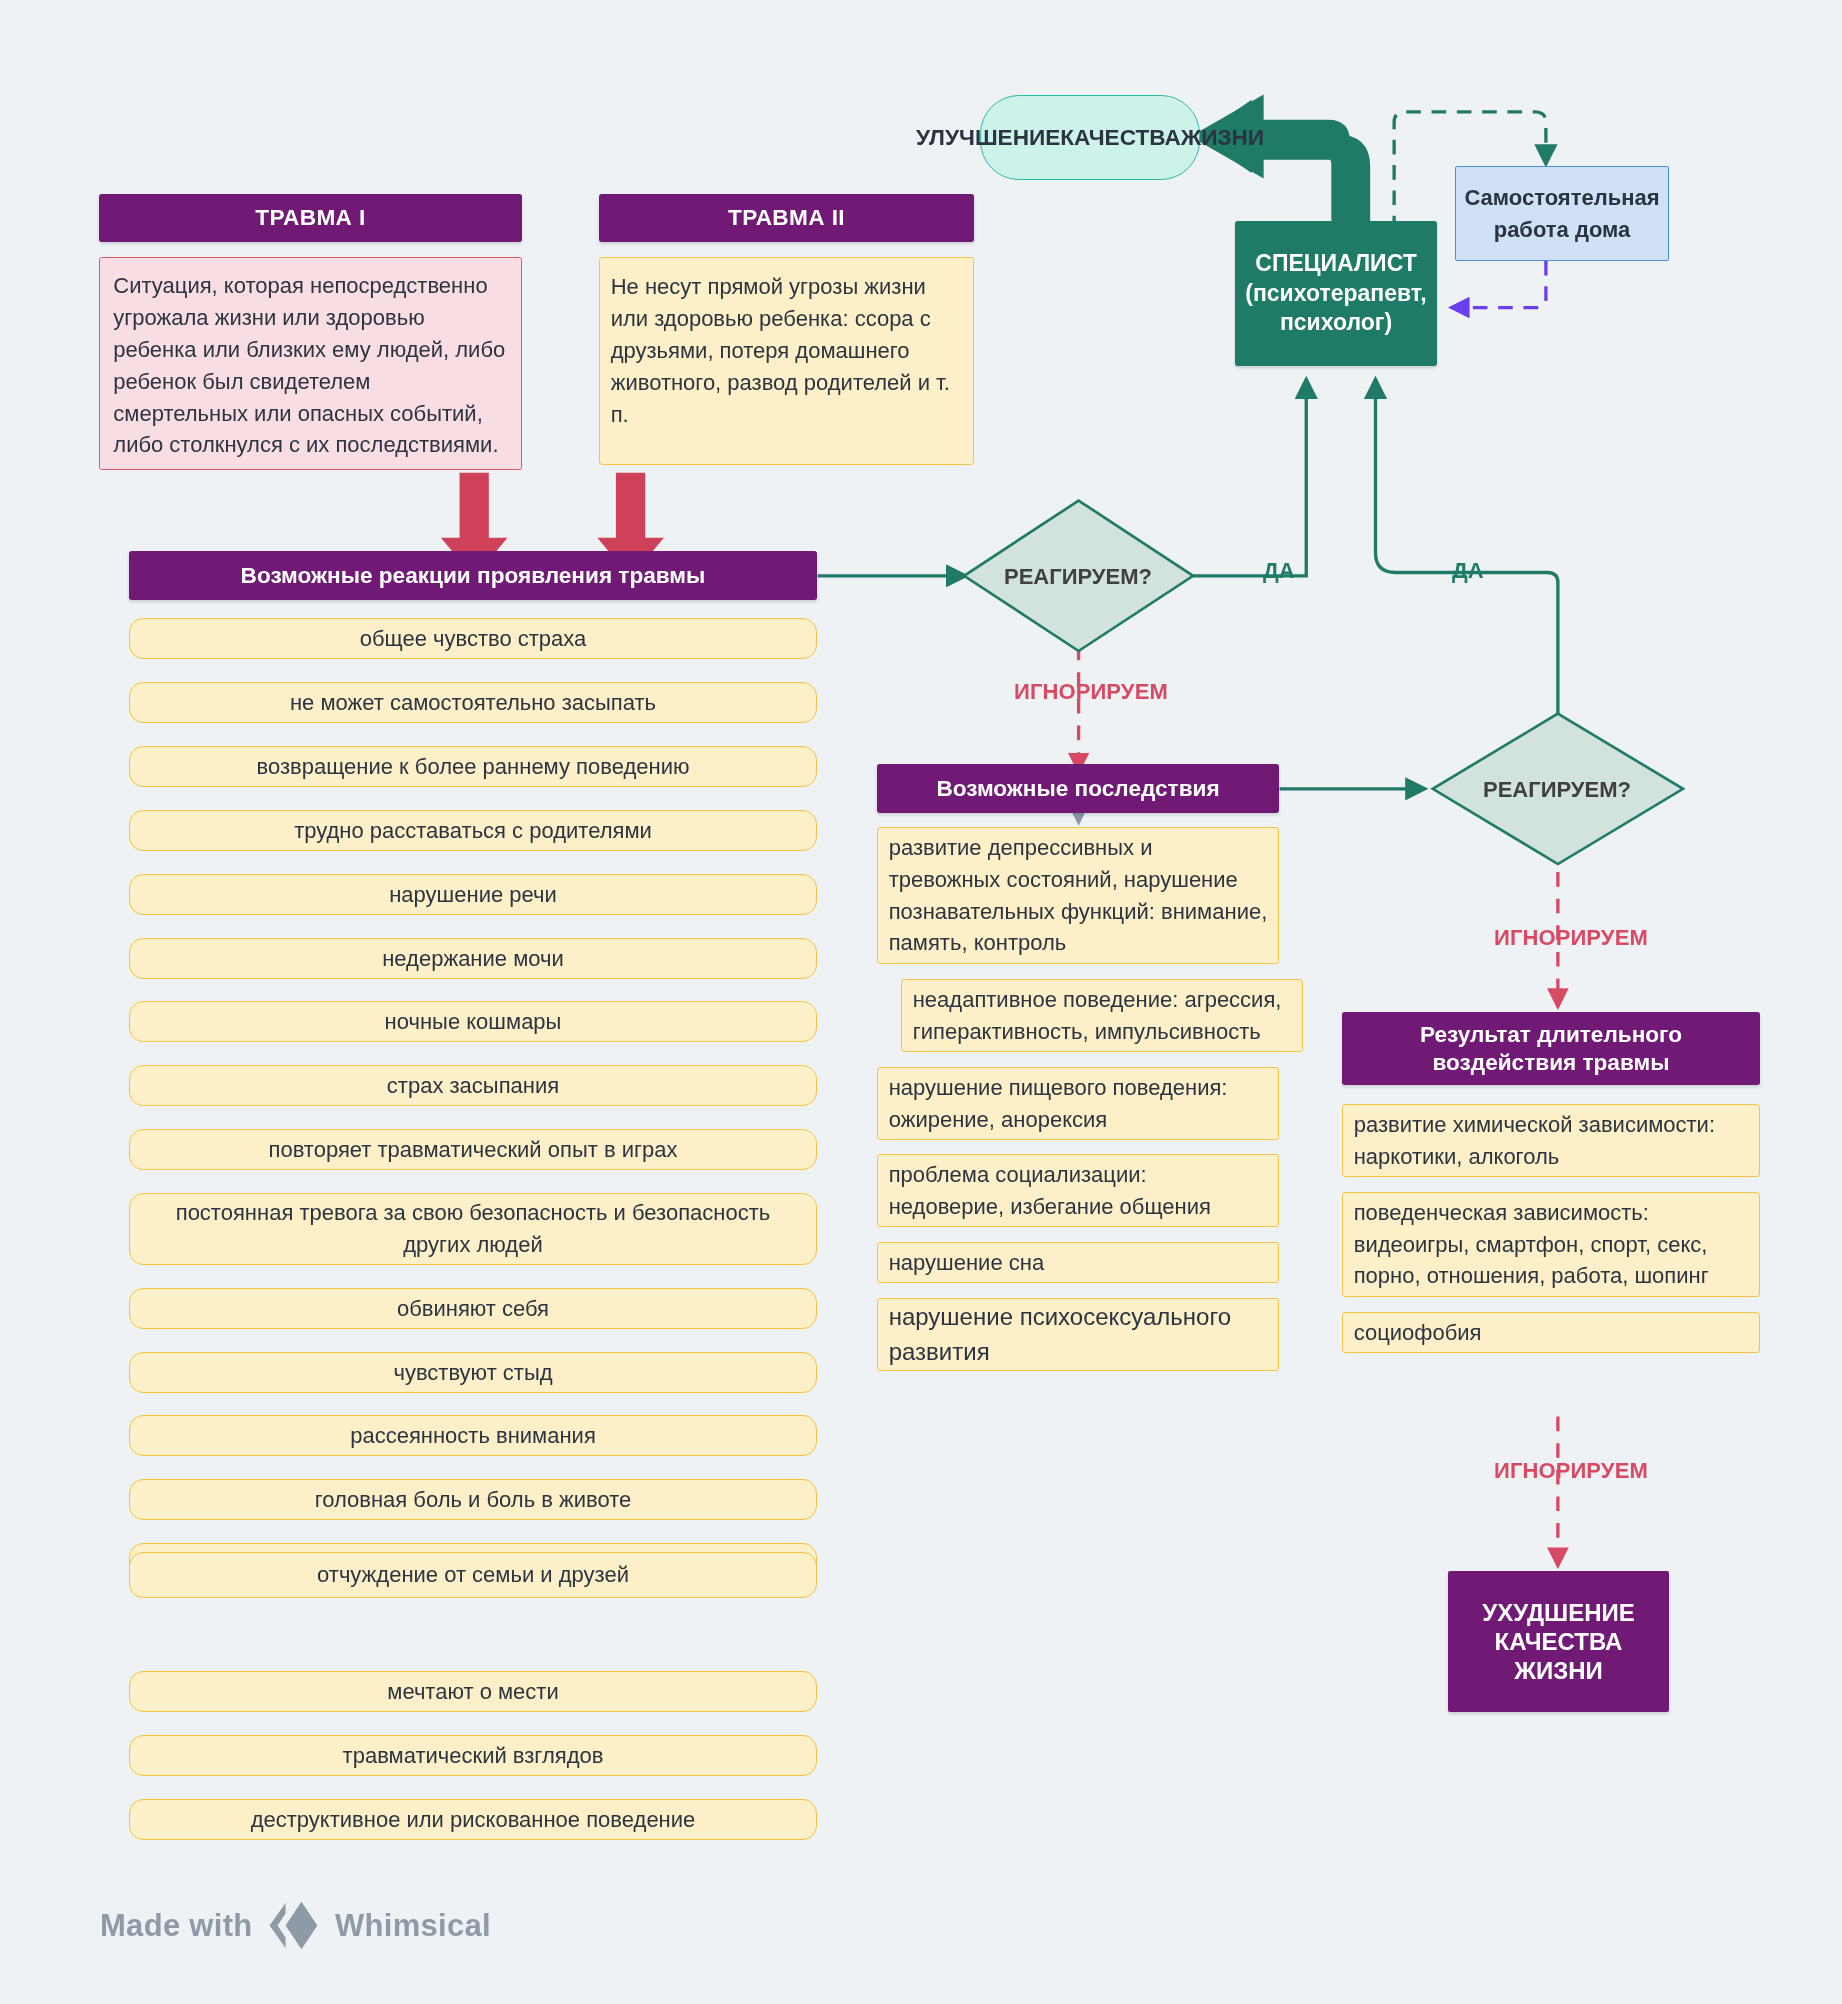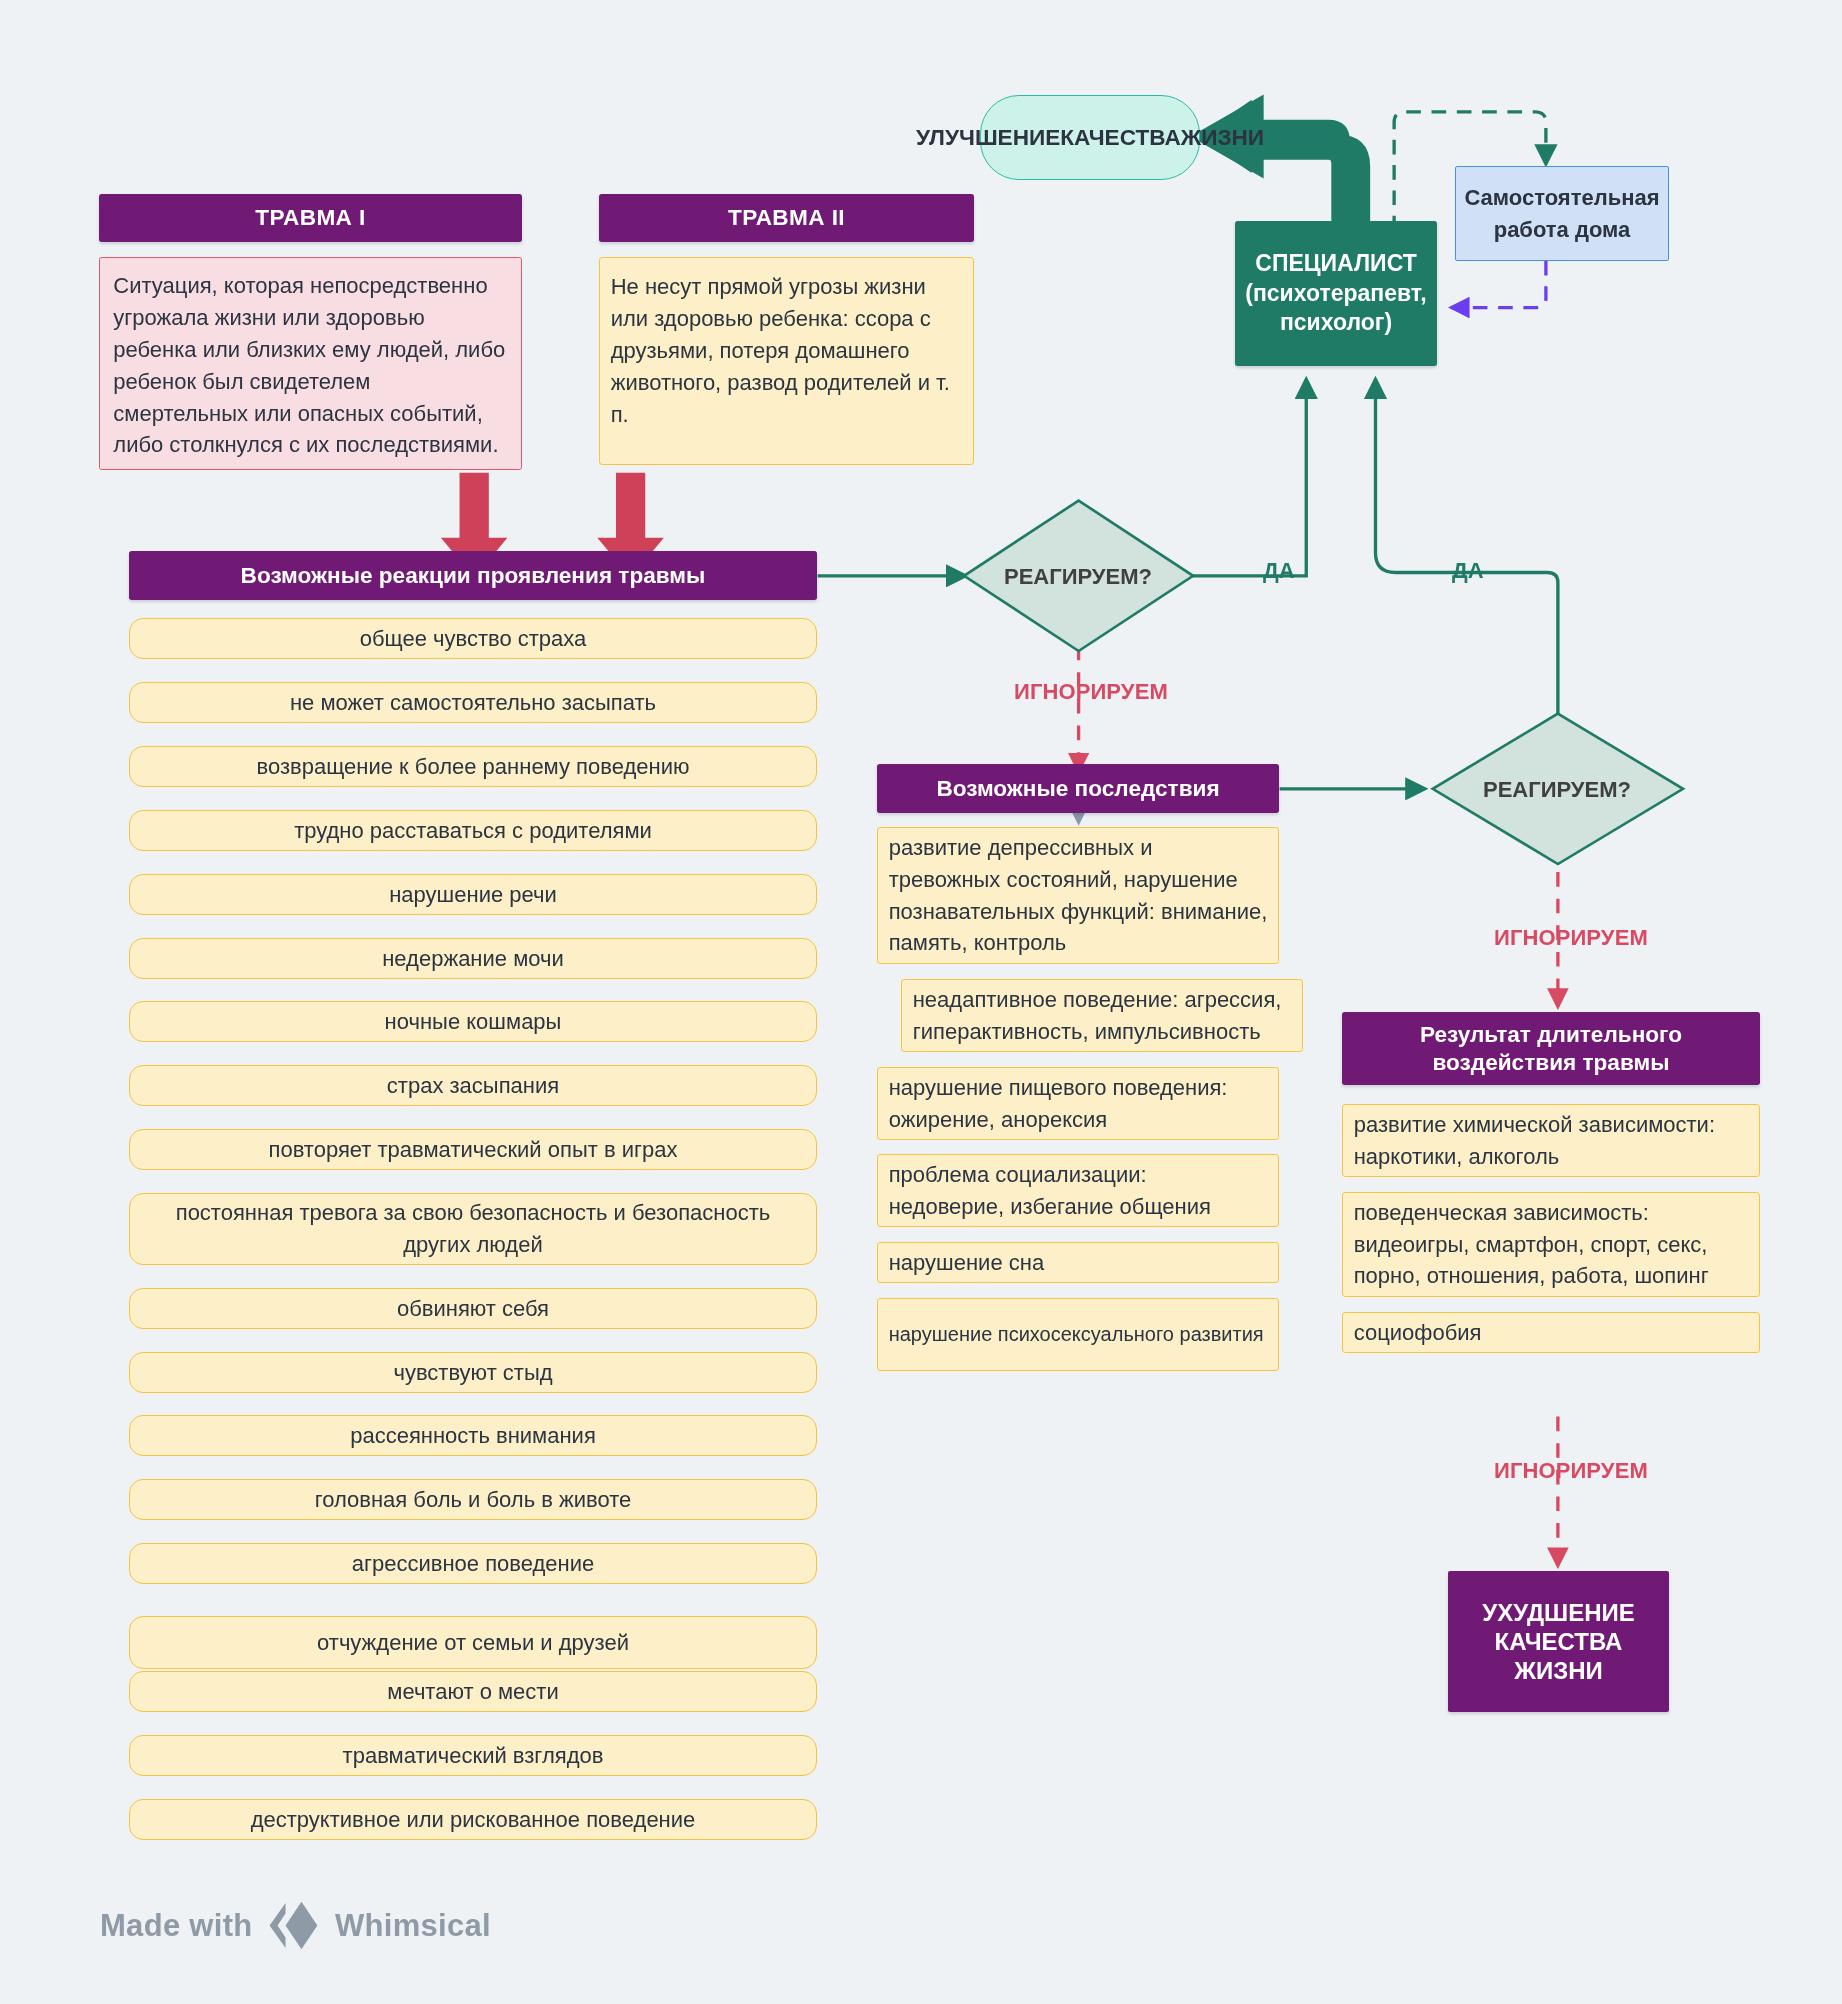--- a/index.html
+++ b/index.html
@@ -248,21 +248,21 @@
     </div>
     <div class="yellowbox center" style="position: absolute; left: 0px; top: 797px; width: 100%; box-sizing: border-box; font-size: 22px; height: 41px;">
       <span>рассеянность внимания</span>
     </div>
     <div class="yellowbox center" style="position: absolute; left: 0px; top: 861px; width: 100%; box-sizing: border-box; font-size: 22px; height: 41px;">
       <span>головная боль и боль в животе</span>
     </div>
     <div class="yellowbox center" style="position: absolute; left: 0px; top: 925px; width: 100%; box-sizing: border-box; font-size: 22px; height: 41px;">
       <span>агрессивное поведение</span>
     </div>
-    <div class="yellowbox center" style="position: absolute; left: 0px; top: 998px; width: 100%; box-sizing: border-box; font-size: 22px; height: 53px;">
+    <div class="yellowbox center" style="position: absolute; left: 0px; top: 934px; width: 100%; box-sizing: border-box; font-size: 22px; height: 46px;">
       <span>отчуждение от семьи и друзей</span>
     </div>
     <div class="yellowbox center" style="position: absolute; left: 0px; top: 1053px; width: 100%; box-sizing: border-box; font-size: 22px; height: 41px;">
       <span>мечтают о мести</span>
     </div>
     <div class="yellowbox center" style="position: absolute; left: 0px; top: 1117px; width: 100%; box-sizing: border-box; font-size: 22px; height: 41px;">
       <span>травматический взглядов</span>
     </div>
     <div class="yellowbox center" style="position: absolute; left: 0px; top: 1181px; width: 100%; box-sizing: border-box; font-size: 22px; height: 41px;">
       <span>деструктивное или рискованное поведение</span>
@@ -281,21 +281,21 @@
     </div>
     <div class="yellowbox left" style="position: absolute; left: 0px; top: 240px; width: 100%; box-sizing: border-box; font-size: 22px; height: 73px;">
       <span>нарушение пищевого поведения: ожирение, анорексия</span>
     </div>
     <div class="yellowbox left" style="position: absolute; left: 0px; top: 327px; width: 100%; box-sizing: border-box; font-size: 22px; height: 73px;">
       <span>проблема социализации: недоверие, избегание общения</span>
     </div>
     <div class="yellowbox left" style="position: absolute; left: 0px; top: 415px; width: 100%; box-sizing: border-box; font-size: 22px; height: 41px;">
       <span>нарушение сна</span>
     </div>
-    <div class="yellowbox left" style="position: absolute; left: 0px; top: 471px; width: 100%; box-sizing: border-box; font-size: 20px; height: 73px;">
+    <div class="yellowbox left" style="position: absolute; left: 0px; top: 471px; width: 100%; box-sizing: border-box; font-size: 24px; height: 73px;">
       <span>нарушение психосексуального развития</span>
     </div>
   </div>
 
 <div class="node redbar" style="left:1342px;top:1012px;width:418px;height:73px;font-size:22.6px;">
   <span>Результат длительного воздействия травмы</span>
 </div>
 <div id="longterm-list" class="node" style="left: 1342px; top: 1104px; width: 418px; height: 264px;">
     <div class="yellowbox left" style="position: absolute; left: 0px; top: 0px; width: 100%; box-sizing: border-box; font-size: 22px; height: 73px;">
       <span>развитие химической зависимости: наркотики, алкоголь</span>

